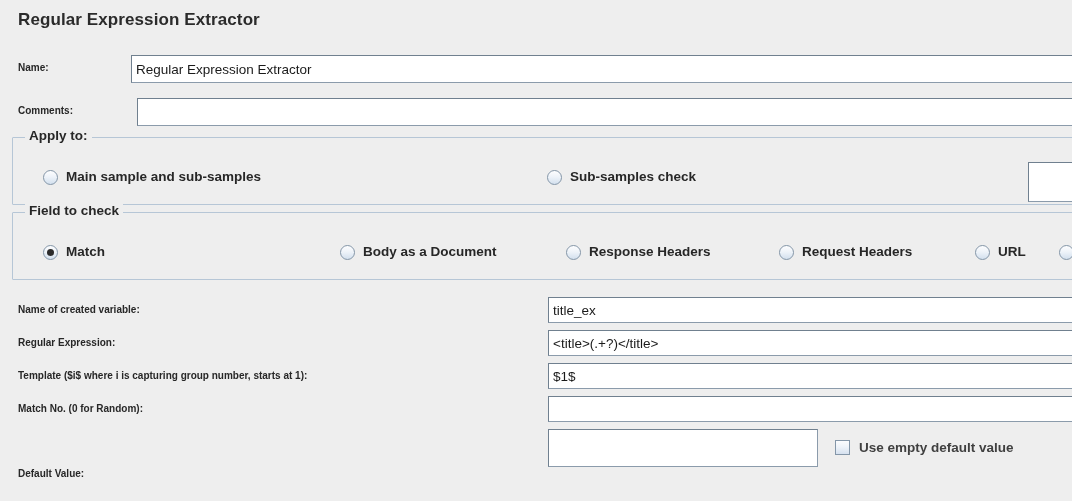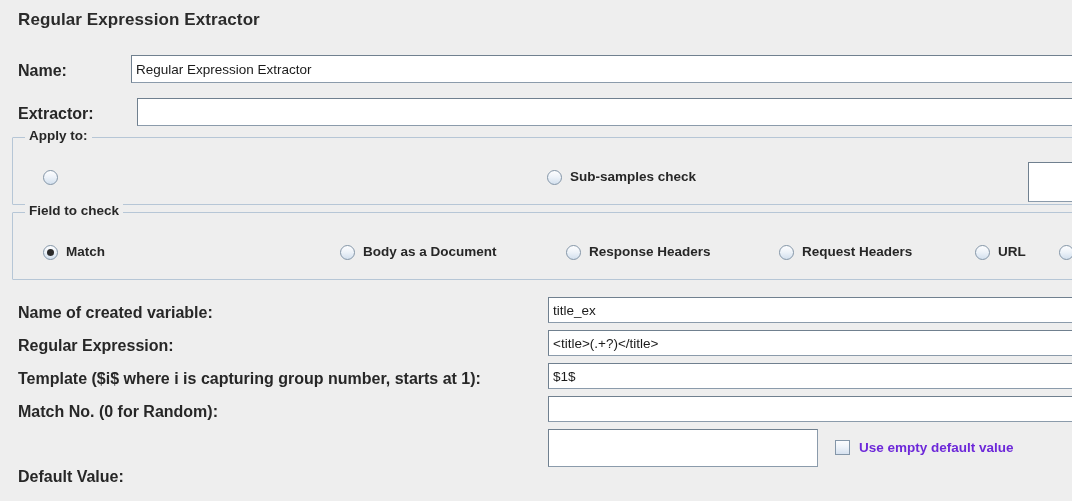--- a/index.html
+++ b/index.html
@@ -41,21 +41,21 @@
     color: #1a1a1a;
     padding: 0 4px;
     line-height: 1;
     outline: none;
   }
   .txt::placeholder { color: #999; }
 
   
   .lbl {
     position: absolute;
-    font-size: 16px;
+    font-size: 10px;
     font-weight: bold;
     color: #272727;
     white-space: nowrap;
     line-height: 1;
     text-align: right;
   }
 
   
   #name-label   { left: 18px; top: 63px; }
   #name-input   { left: 131px; top: 55px; width: 960px; height: 28px; }
@@ -167,42 +167,43 @@
     height: 15px;
     border: 1px solid #8496a8;
     background: linear-gradient(to bottom, #fbfcfd 0%, #eef3f9 45%, #d5e1ef 100%);
     box-sizing: border-box;
     flex: 0 0 auto;
     position: relative;
   }
   .checkbox-label {
     font-size: 13.5px;
     font-weight: bold;
-    color: #6d28d9;
+    color: #404040;
     line-height: 1;
   }
   #use-empty-default { left: 835px; top: 440px; }
 </style>
 </head>
 <body>
 
 <div class="panel-title">Regular Expression Extractor</div>
 
 <div class="lbl" id="name-label">Name:</div>
 <input class="txt" id="name-input" type="text" value="Regular Expression Extractor" style="">
 
-<div class="lbl" id="comments-label">Extractor:</div>
+<div class="lbl" id="comments-label">Comments:</div>
 <input class="txt" id="comments-input" type="text" value="" style="">
 
 <div class="group" id="apply-to-group">
   <div class="group-title">Apply to:</div>
 
   <div class="radio-row" id="apply-to-radios">
     <div class="radio-item" style="left:30px">
       <span class="radio-dot"></span>
+      <span class="radio-label">Main sample and sub-samples</span>
     </div>
     <div class="radio-item" style="left:534px">
       <span class="radio-dot"></span>
       <span class="radio-label">Sub-samples check</span>
     </div>
   </div>
 </div>
 
 <input class="txt" id="jmeter-var-input" type="text" value="" style="">
 

